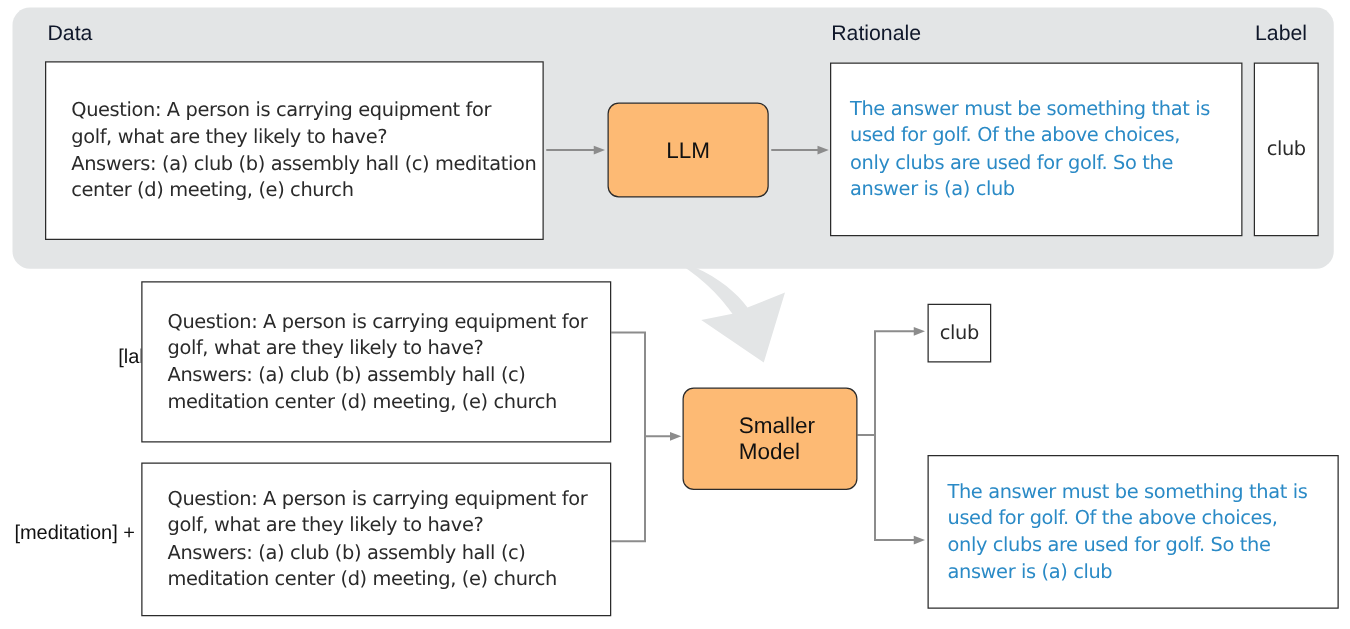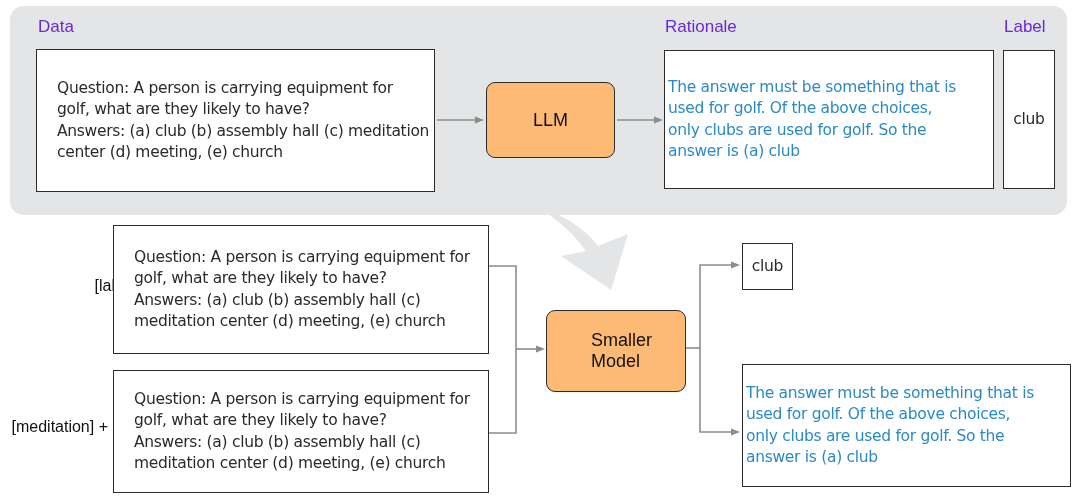--- a/index.html
+++ b/index.html
@@ -1,23 +1,23 @@
 <!DOCTYPE html>
 <html><head>
 <meta charset="utf-8">
 <style>
   html, body { margin: 0; padding: 0; background: #ffffff; }
   body { width: 1080px; height: 503px; position: relative; overflow: hidden;
          font-family: "DejaVu Sans", sans-serif; color: #1a1a1a; }
   .abs { position: absolute; box-sizing: border-box; }
   .panel { left: 10px; top: 6px; width: 1057px; height: 209px; background: #e3e5e6; border-radius: 14px; }
-  .hdr { font-family: "Liberation Sans", sans-serif; font-size: 17px; color: #6d28d9; }
+  .hdr { font-family: "Liberation Sans", sans-serif; font-size: 17px; color: #0f172a; }
   .box { background: #ffffff; border: 1.5px solid #2b2b2b; display: flex; align-items: center; }
   .qtext { font-size: 15.5px; line-height: 21.5px; padding-left: 20px; color: #2a2a2a; letter-spacing: -0.3px; white-space: pre-line; }
-  .rtext { font-size: 15.5px; line-height: 21.5px; padding-left: 3px; color: #2a8ac6; letter-spacing: -0.3px; white-space: pre-line; }
+  .rtext { font-size: 15.5px; line-height: 21.5px; padding-left: 15px; color: #2a8ac6; letter-spacing: -0.3px; white-space: pre-line; }
   .node { background: #fdba74; border: 1.5px solid #2b2b2b; border-radius: 9px; display: flex; align-items: center; justify-content: center;
           font-family: "Liberation Sans", sans-serif; font-size: 18px; color: #111; }
   .center { justify-content: center; }
   .plus { font-family: "Liberation Sans", sans-serif; font-size: 16px; color: #111; text-align: right; }
   svg.lines { position: absolute; left: 0; top: 0; }
 </style>
 </head>
 <body>
 
 <div class="abs panel"></div>

